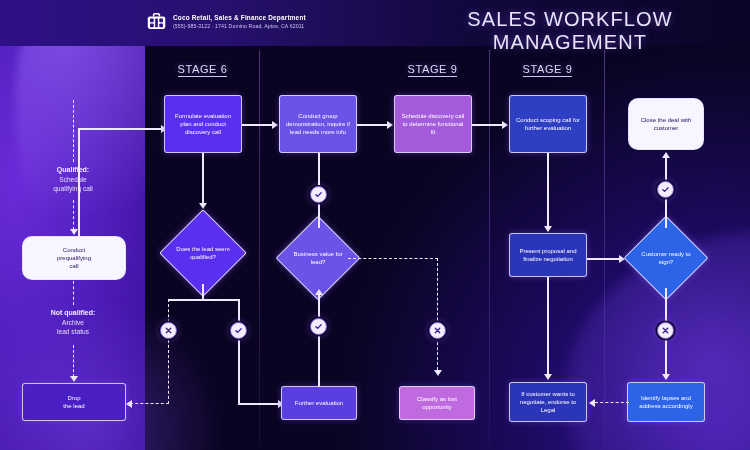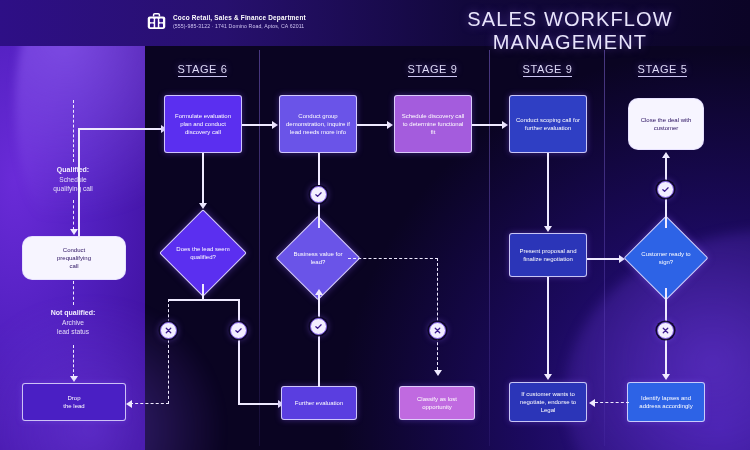--- a/index.html
+++ b/index.html
@@ -145,23 +145,20 @@
 
   <div class="col c1">
     <div class="stage-title"><u>STAGE 6</u></div>
   </div>
   <div class="col c3">
     <div class="stage-title"><u>STAGE 9</u></div>
   </div>
   <div class="col c4">
     <div class="stage-title"><u>STAGE 9</u></div>
   </div>
-  <div class="col c5">
-    <div class="stage-title"><u>STAGE 5</u></div>
-  </div>
 
   <div class="dln v" style="left:73px;top:100px;height:62px;"></div>
   <div class="slabel" style="left:18px;top:165px;">
     <b>Qualified:</b>
     <span style="white-space:pre-line;">Schedule
 qualifying call</span>
   </div>
   <div class="dln v" style="left:73px;top:200px;height:30px;"></div>
   <div class="arw d" style="left:70px;top:229px;"></div>
 

